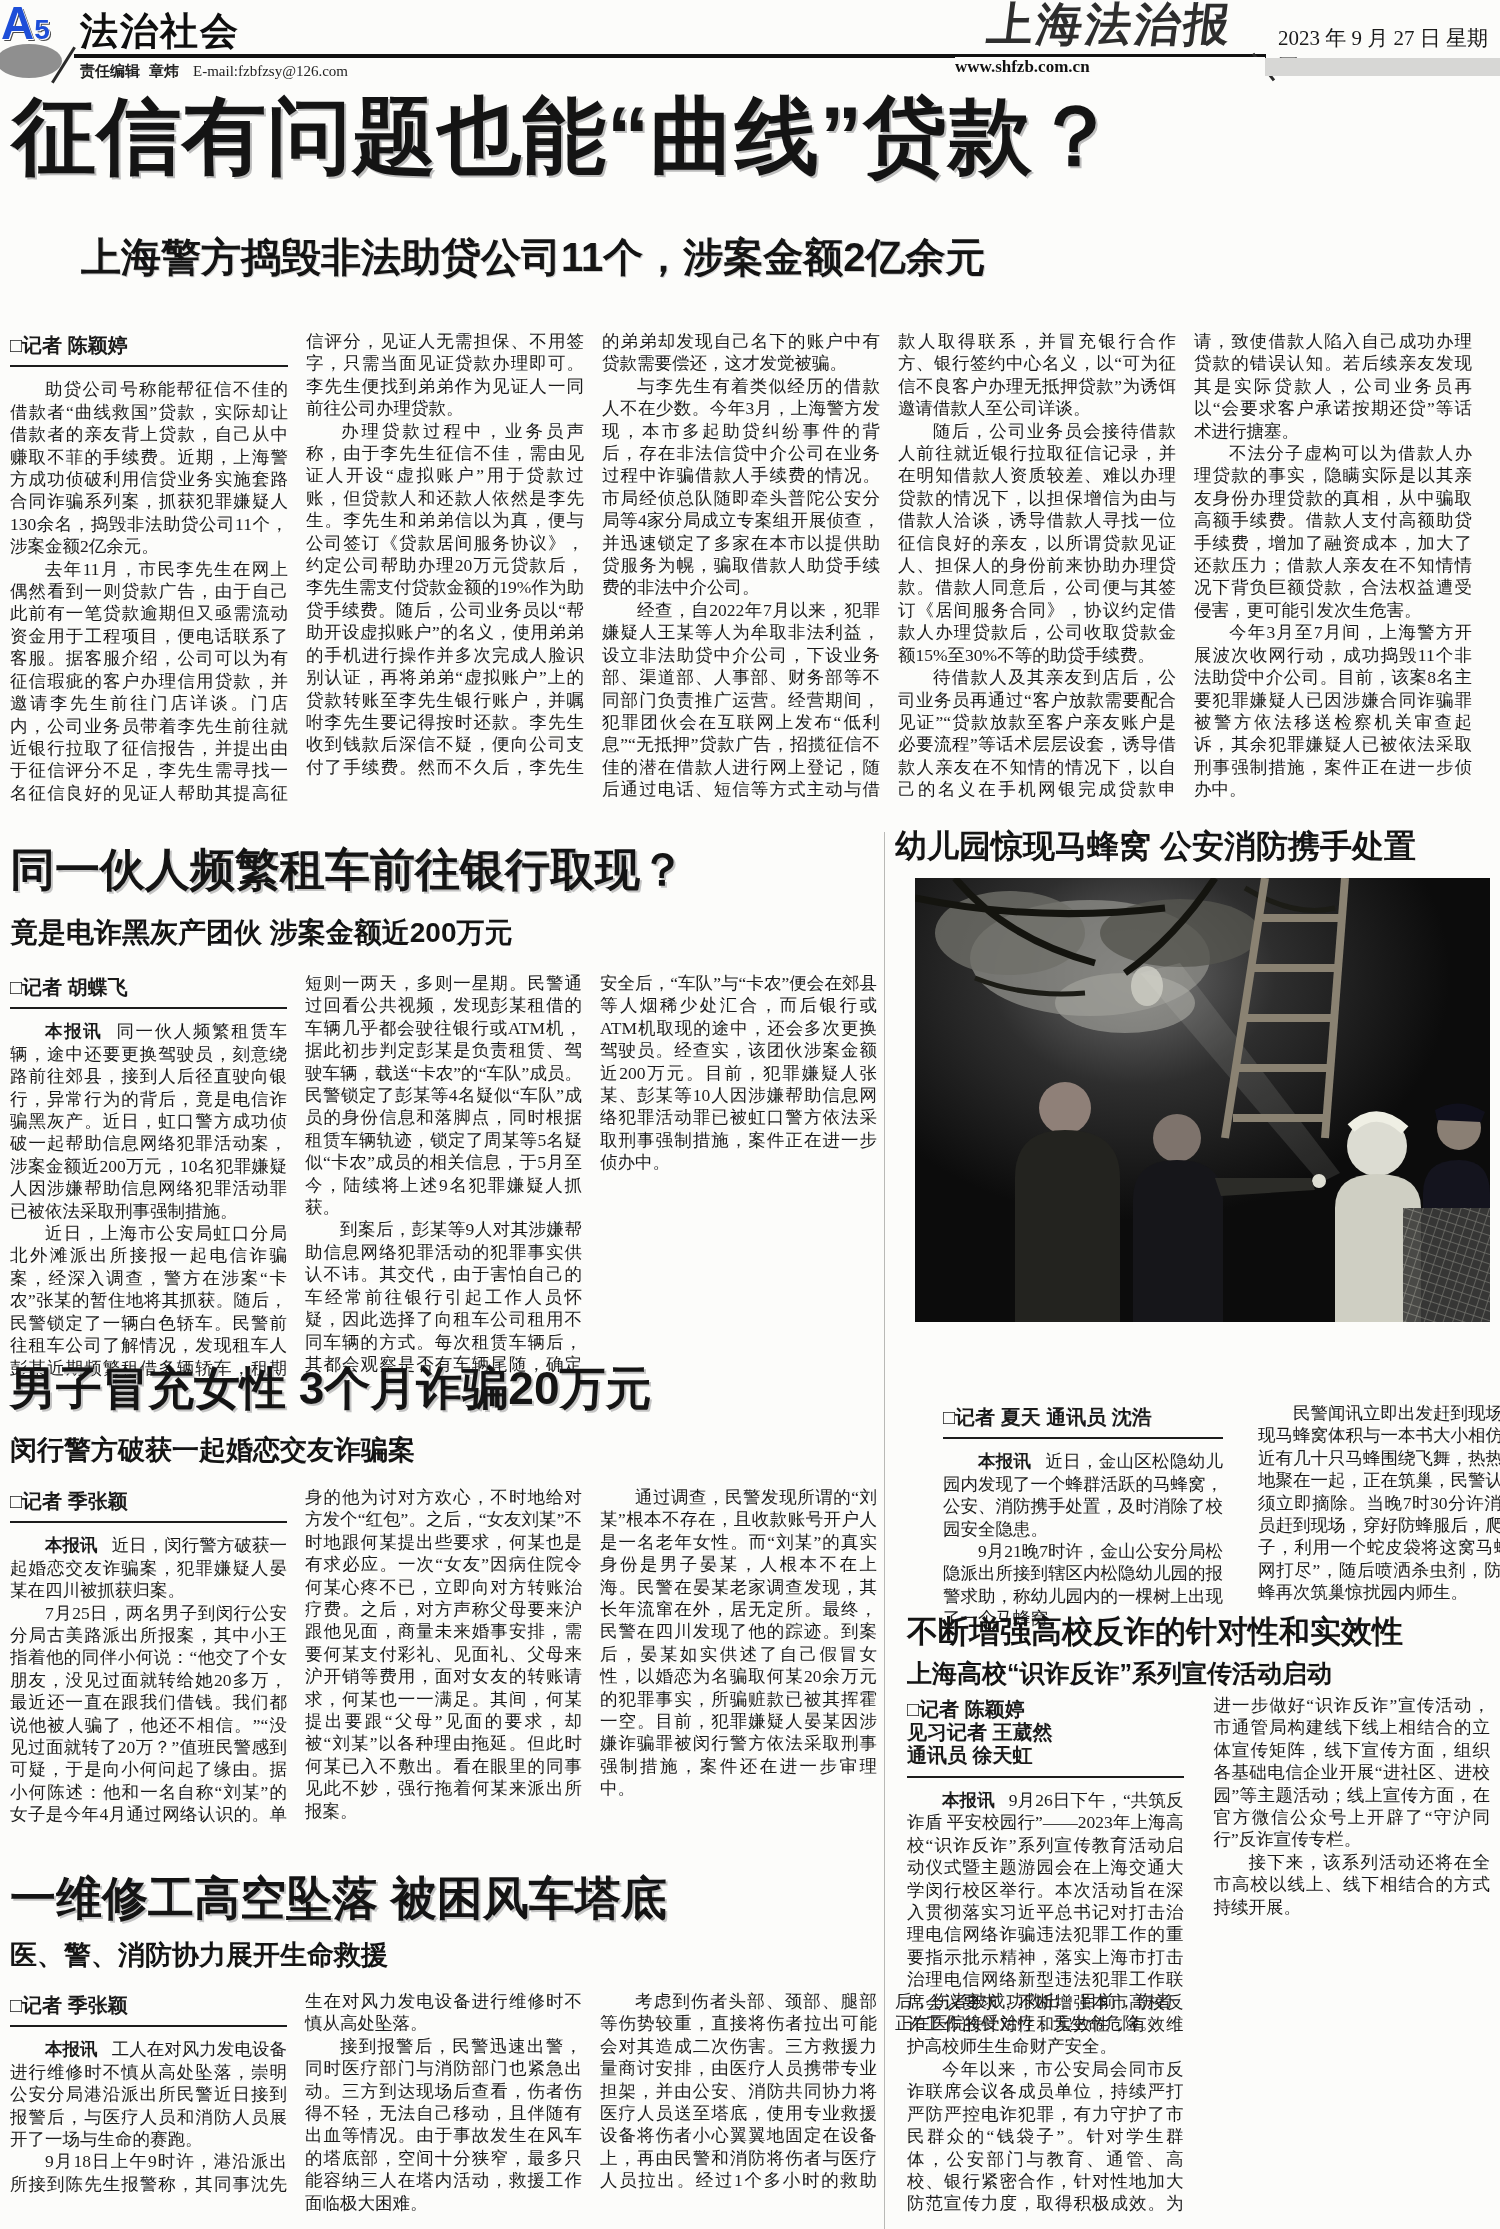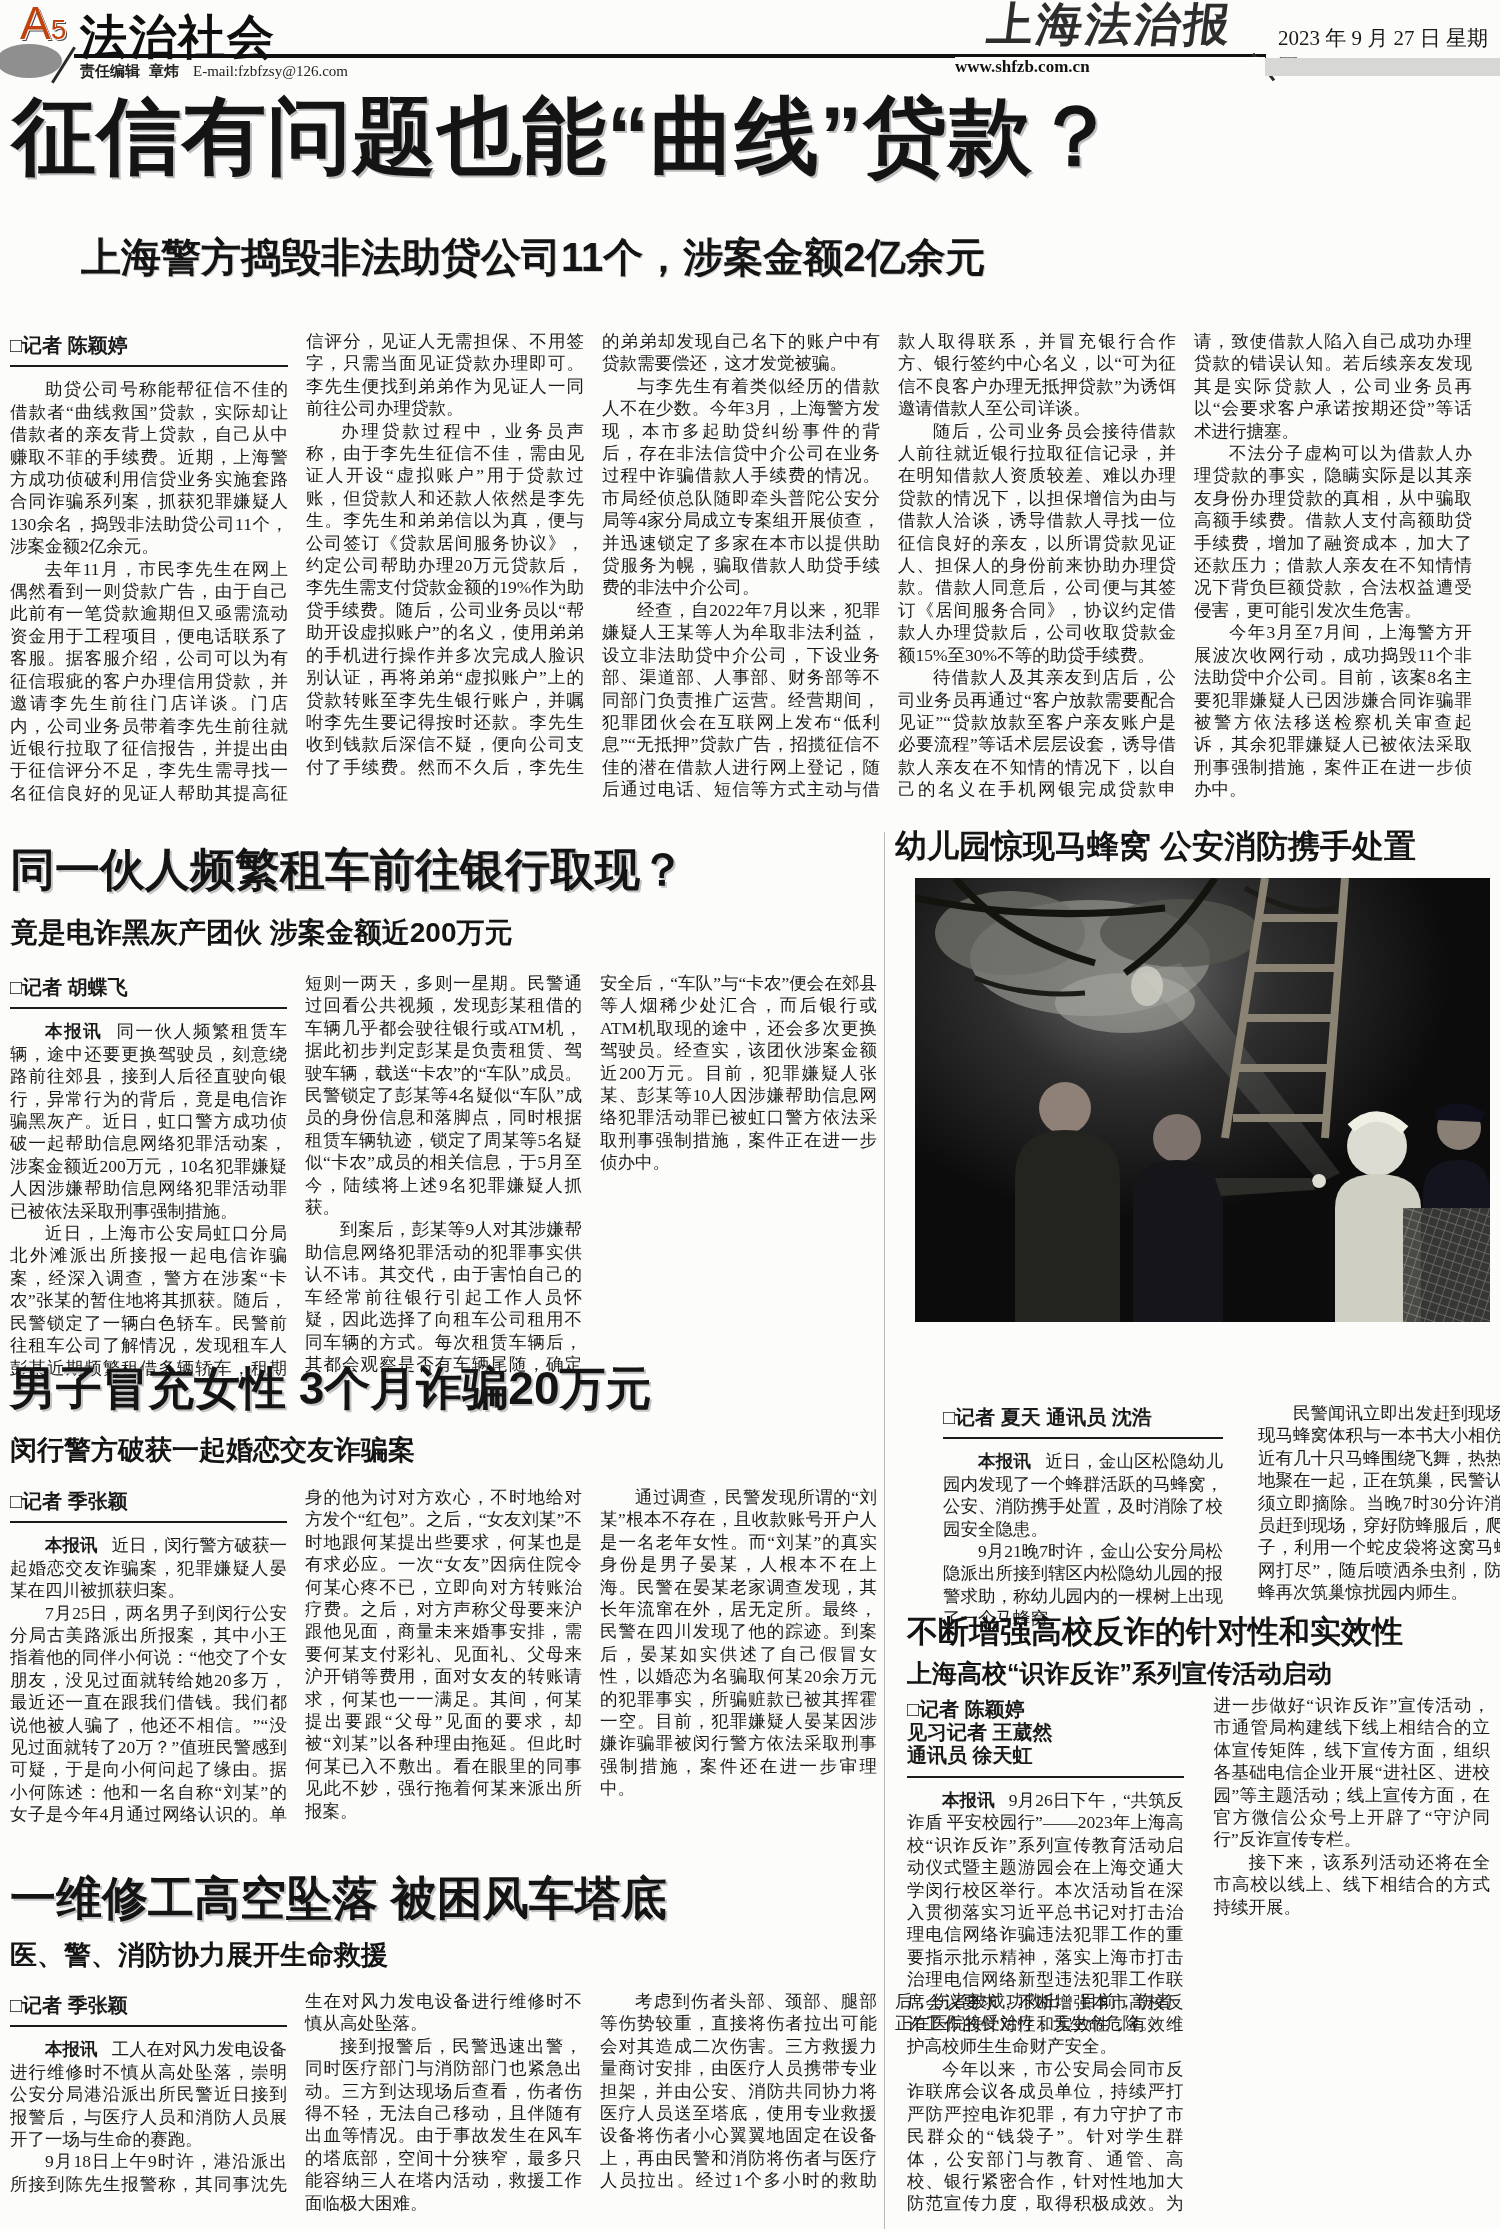--- a/index.html
+++ b/index.html
@@ -2,29 +2,29 @@
 <html><head>
 <meta charset="utf-8">
 <style>
   html,body{margin:0;padding:0;background:#e8e8e4;}
   .page{position:relative;width:1500px;height:2229px;background:#fcfcfa;margin:0 auto;
         font-family:"Liberation Serif","DejaVu Serif",serif;color:#1b1b1b;overflow:hidden;}
   .abs{position:absolute;}
 
   
   .badge-ellipse{left:-4px;top:44px;width:66px;height:34px;background:#8f8f8f;border-radius:50%;}
-  .badge-a5{left:20px;top:0px;font-family:"Liberation Sans","DejaVu Sans",sans-serif;
-            font-weight:400;color:#c2410c;text-shadow:1px 1px 0 #fff,2px 2px 0 #4a4a4a;line-height:1;}
+  .badge-a5{left:1px;top:0px;font-family:"Liberation Sans","DejaVu Sans",sans-serif;
+            font-weight:700;color:#1d4ed8;text-shadow:1px 1px 0 #fff,2px 2px 0 #4a4a4a;line-height:1;}
   .badge-a5 .big{font-size:46px;}
   .badge-a5 .small{font-size:28px;}
   .slash{width:3px;background:#2a2a2a;}
   .slash-left{left:62px;top:44px;height:42px;transform:rotate(32deg);}
   .slash-right{left:1262px;top:50px;height:34px;transform:rotate(-38deg);}
   .section-title{left:80px;top:6px;font-family:"Liberation Sans","DejaVu Sans",sans-serif;
-                 font-weight:900;font-size:47px;letter-spacing:2px;color:#0f0f0f;}
+                 font-weight:900;font-size:38px;letter-spacing:2px;color:#0f0f0f;}
   .header-rule{left:74px;top:54px;width:1192px;height:4px;background:#111;}
   .editor-line{left:80px;top:62px;font-size:15px;color:#222;}
   .editor-line .ed{font-family:Liberation Mono, monospace;font-weight:700;margin-right:14px;}
   .masthead{left:955px;top:0px;width:310px;text-align:center;font-weight:700;font-size:46px;
             color:#2e2e2e;transform:skewX(-7deg);letter-spacing:3px;line-height:1.1;z-index:3;}
   .masthead-url{left:955px;top:57px;width:310px;text-align:left;font-weight:700;font-size:17px;color:#111;background:#fcfcfa;z-index:2;}
   .issue-date{left:1278px;top:24px;font-size:21px;color:#1a1a1a;}
   .date-bar{left:1096px;top:58px;width:404px;height:18px;background:#d7d7d5;}
 
   

